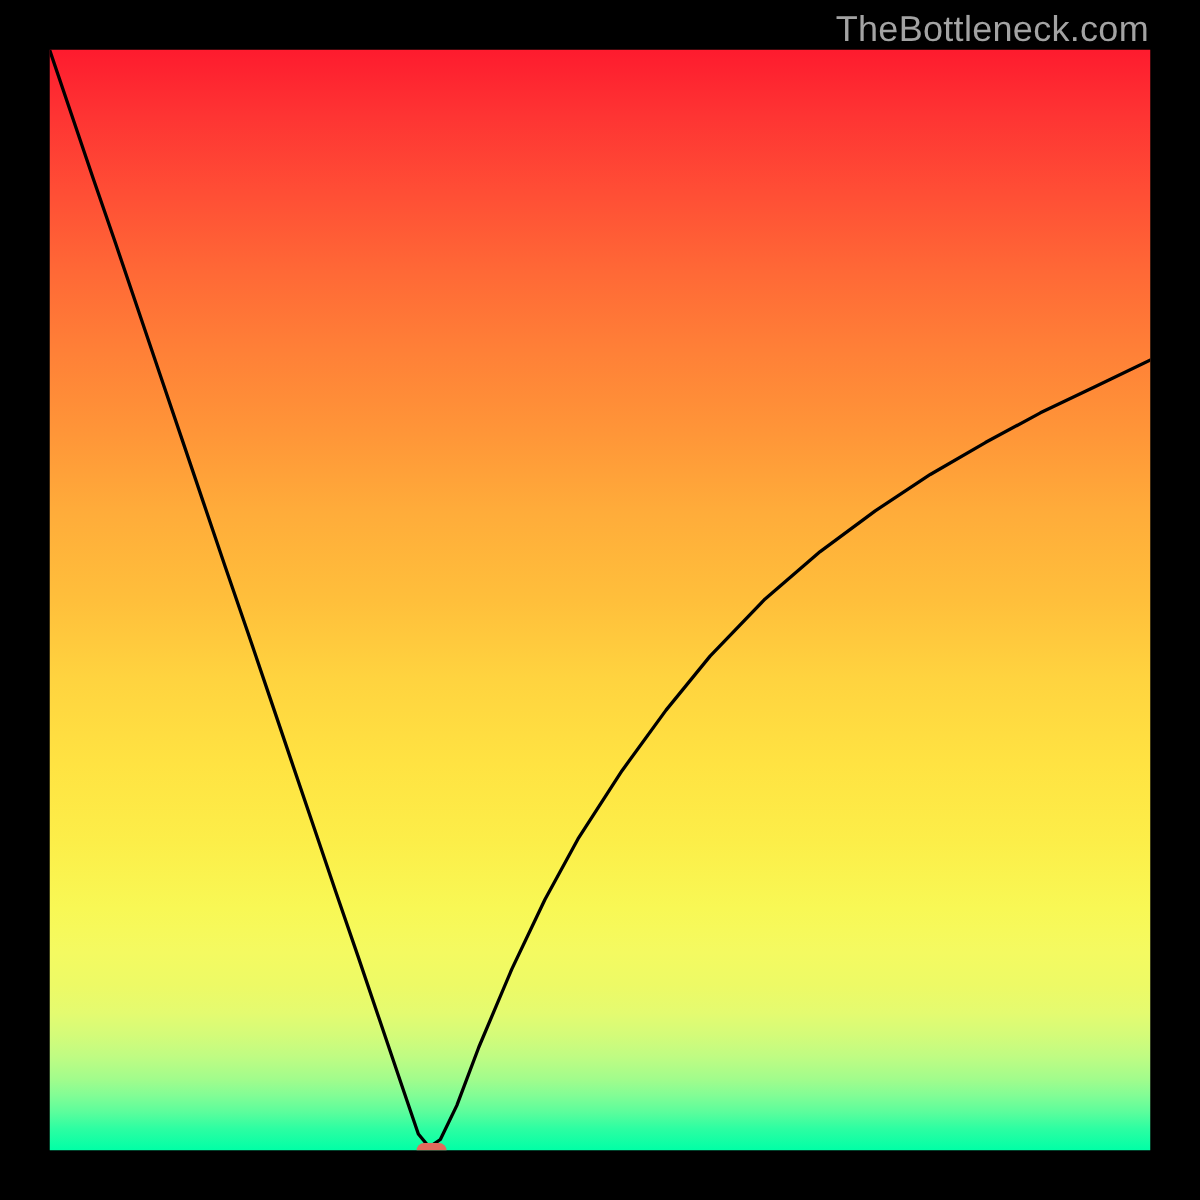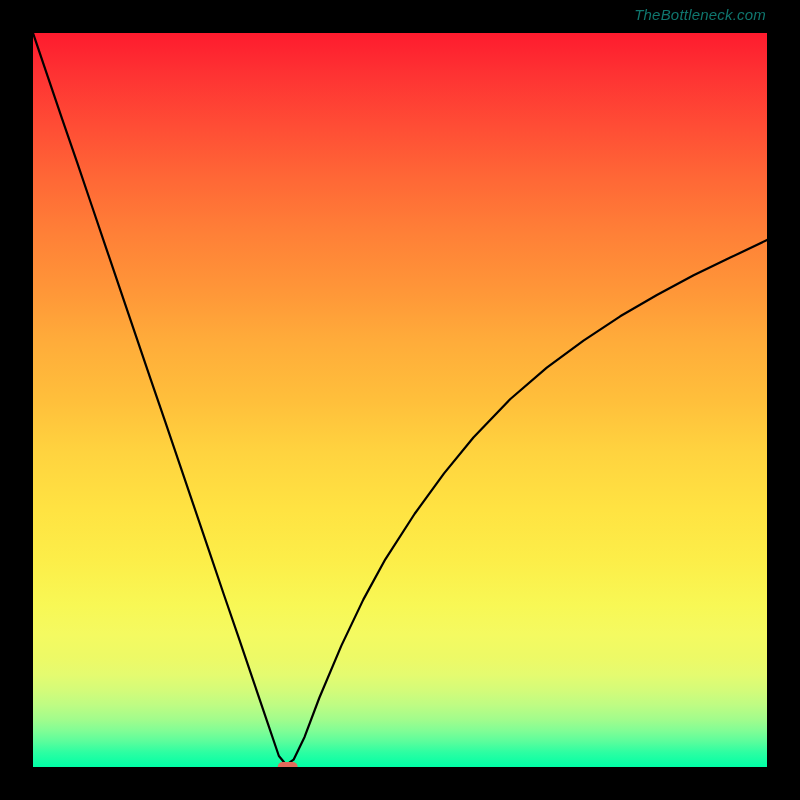--- a/index.html
+++ b/index.html
@@ -57,26 +57,25 @@
     );
   }
   .curve-svg {
     position: absolute;
     inset: 0;
   }
   .watermark {
     position: absolute;
     top: 6px;
     right: 34px;
-    color: #0f766e;
-    font-size: 15px;
+    color: #a3a3a3;
+    font-size: 24px;
     font-weight: 400;
     letter-spacing: 0.2px;
     user-select: none;
-    font-style: italic;
   }
 </style>
 </head>
 <body>
 
 <div class="frame">
   <div class="plot-area">
     <div class="gradient"></div>
     <svg class="curve-svg" viewBox="0 0 734 734" preserveAspectRatio="none">
       <g>

